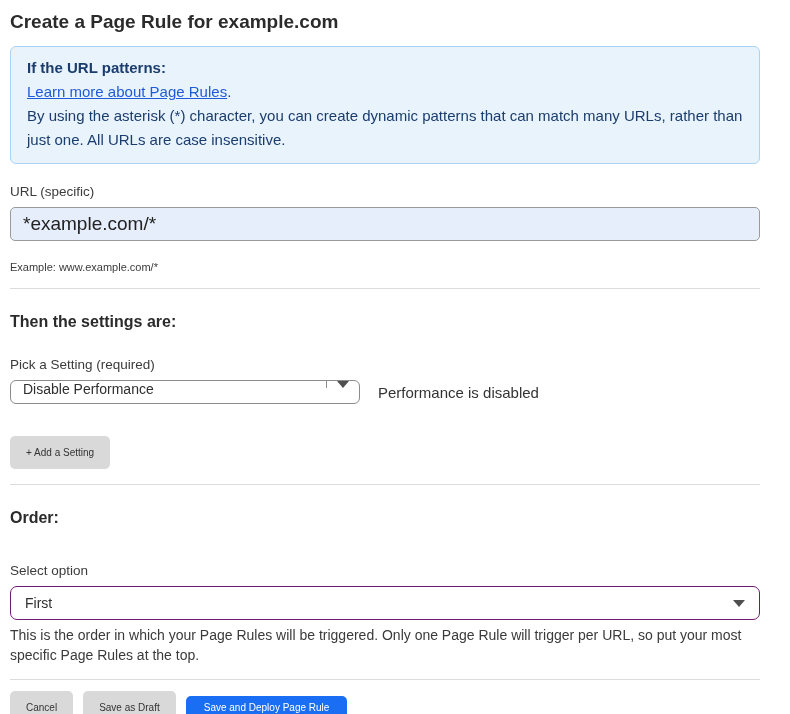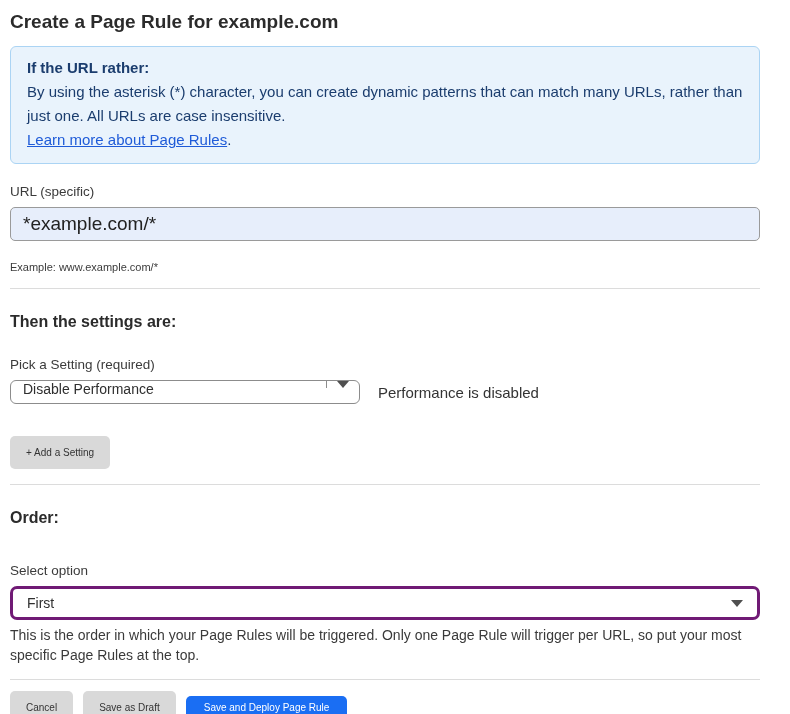--- a/index.html
+++ b/index.html
@@ -110,21 +110,21 @@
     cursor: pointer;
     line-height: 17px;
   }
   .btn-gray { background: #d9d9d9; color: #333333; padding: 8px 16px; }
   .add-setting-btn { margin-top: 32px; }
 
   .select-box {
     width: 100%;
     height: 34px;
     background: #ffffff;
-    border: 3px solid #701a75;
+    border: 1px solid #701a75;
     border-radius: 7px;
     display: flex;
     align-items: center;
     justify-content: space-between;
     padding: 0 14px;
     font-size: 14px;
     color: #2f2f2f;
     cursor: pointer;
   }
   .select-label { margin-top: 36px; }
@@ -146,23 +146,23 @@
   .btn-primary { background: #1a6ef3; color: #ffffff; padding: 3px 18px; }
 </style>
 </head>
 <body>
 
 <div class="content">
 
   <h1 class="page-title">Create a Page Rule for example.com</h1>
 
   <div class="info-box">
-    <div class="info-heading">If the URL rather:</div>
+    <div class="info-heading">If the URL patterns:</div>
+    <div><a class="info-link">Learn more about Page Rules</a><span>.</span></div>
     <div>By using the asterisk (*) character, you can create dynamic patterns that can match many URLs, rather than just one. All URLs are case insensitive.</div>
-    <div><a class="info-link">Learn more about Page Rules</a><span>.</span></div>
   </div>
 
   <div class="field-label">URL (specific)</div>
   <input class="url-input" type="text" value="*example.com/*" style="">
   <div class="example-text">Example: www.example.com/*</div>
 
   <hr class="divider">
 
   <h2 class="section-heading">Then the settings are:</h2>
 

